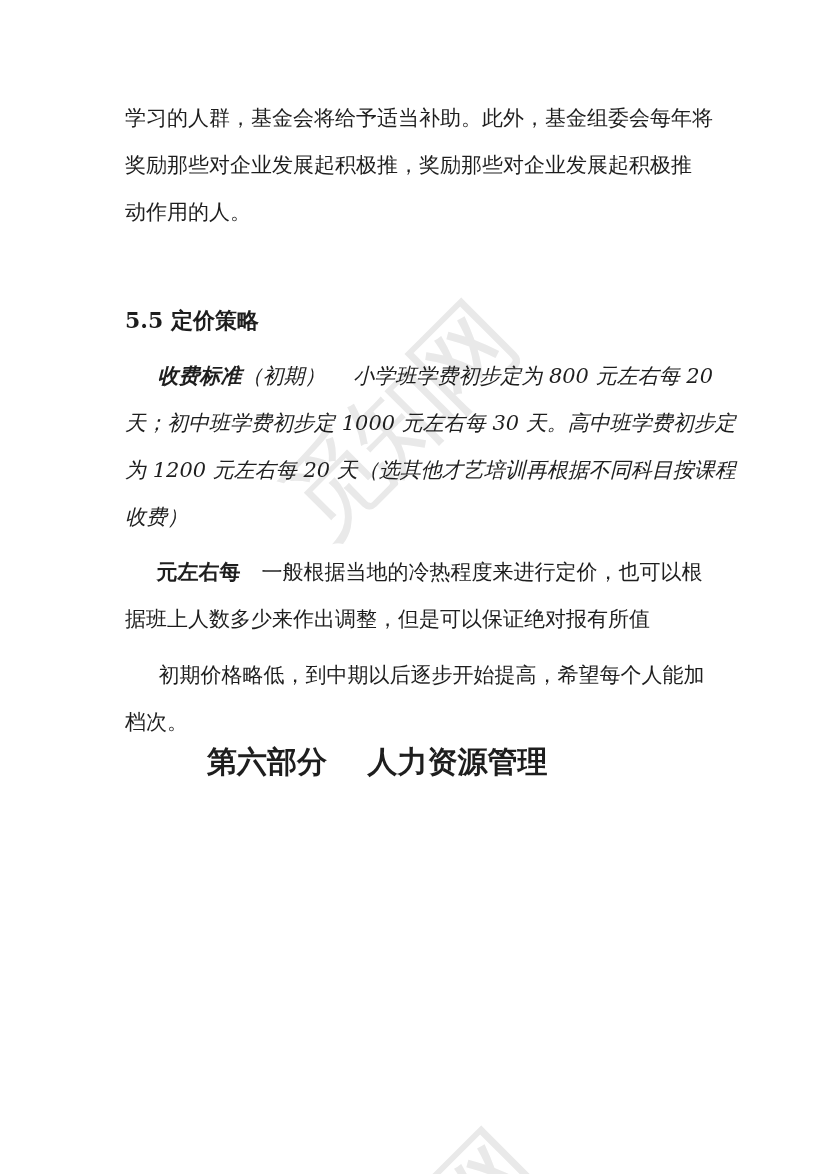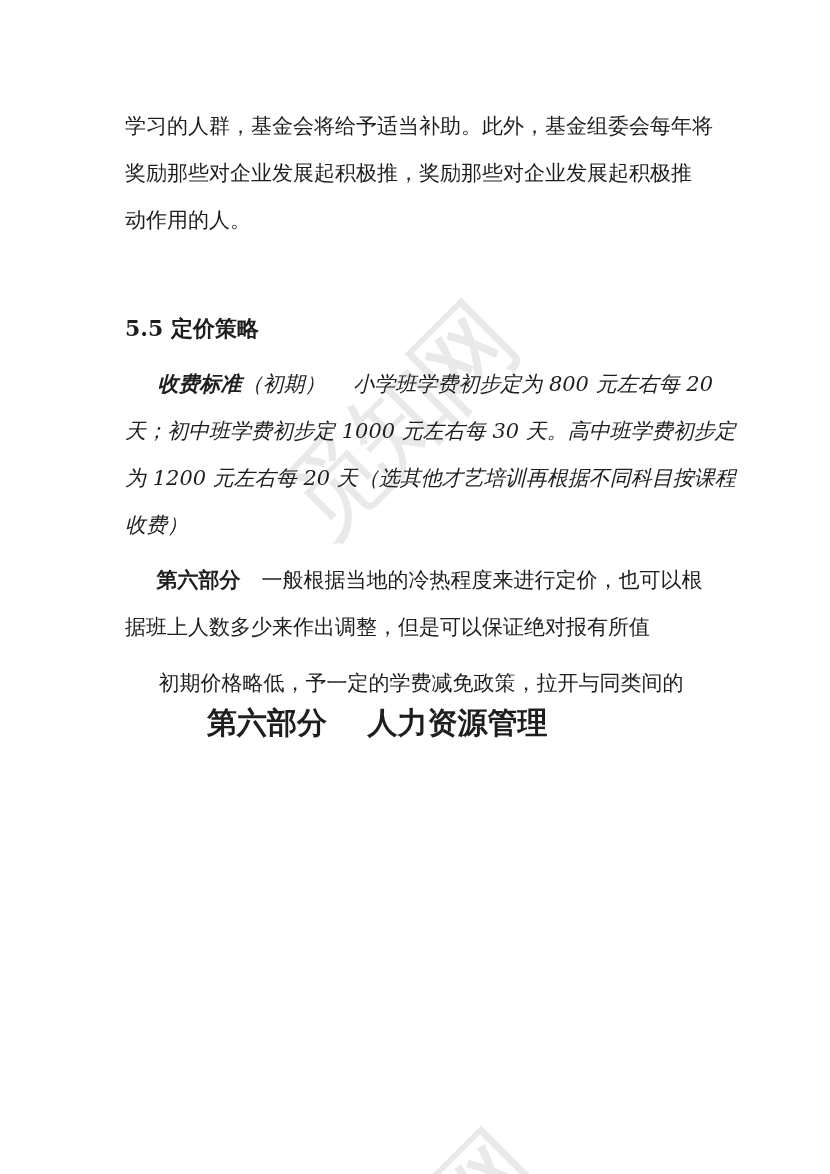--- a/index.html
+++ b/index.html
@@ -27,21 +27,21 @@
     user-select: none;
     z-index: 0;
   }
   .watermark.wm-main { left: 398px; top: 424px; }
   .watermark.wm-bottom { left: 418px; top: 1252px; }
 
   
   .content {
     position: absolute;
     left: 125px;
-    top: 12px;
+    top: 4px;
     width: 580px;
     z-index: 1;
     font-size: 21px;
     line-height: 47px;
   }
   .para { margin: 0; }
   .line { white-space: nowrap; }
   .lead { font-weight: bold; }
 
   .para.p1 { margin-top: 91px; }
@@ -85,25 +85,26 @@
 
     <div class="para p2">
         <div class="line" style="text-indent: 1.55em;"><span class="lead">收费标准</span>（初期）　 小学班学费初步定为 800 元左右每 20</div>
         <div class="line">天；初中班学费初步定 1000 元左右每 30 天。高中班学费初步定</div>
         <div class="line">为 1200 元左右每 20 天（选其他才艺培训再根据不同科目按课程</div>
         <div class="line">收费）</div>
       </div>
 
 
     <div class="para p4">
-        <div class="line" style="text-indent: 1.5em;"><span class="lead">第六部分</span>　一般根据当地的冷热程度来进行定价，也可以根</div>
+        <div class="line" style="text-indent: 1.5em;"><span class="lead">元左右每</span>　一般根据当地的冷热程度来进行定价，也可以根</div>
         <div class="line">据班上人数多少来作出调整，但是可以保证绝对报有所值</div>
       </div>
 
     <div class="para p5">
-        <div class="line" style="text-indent: 1.6em;">初期价格略低，予一定的学费减免政策，拉开与同类间的</div>
+        <div class="line" style="text-indent: 1.6em;">初期价格略低，到中期以后逐步开始提高，希望每个人能加</div>
+        <div class="line">档次。</div>
       </div>
 
 
     <div class="heading-next">第六部分　 人力资源管理</div>
 
   </div>
 </div>
 
 </body></html>

